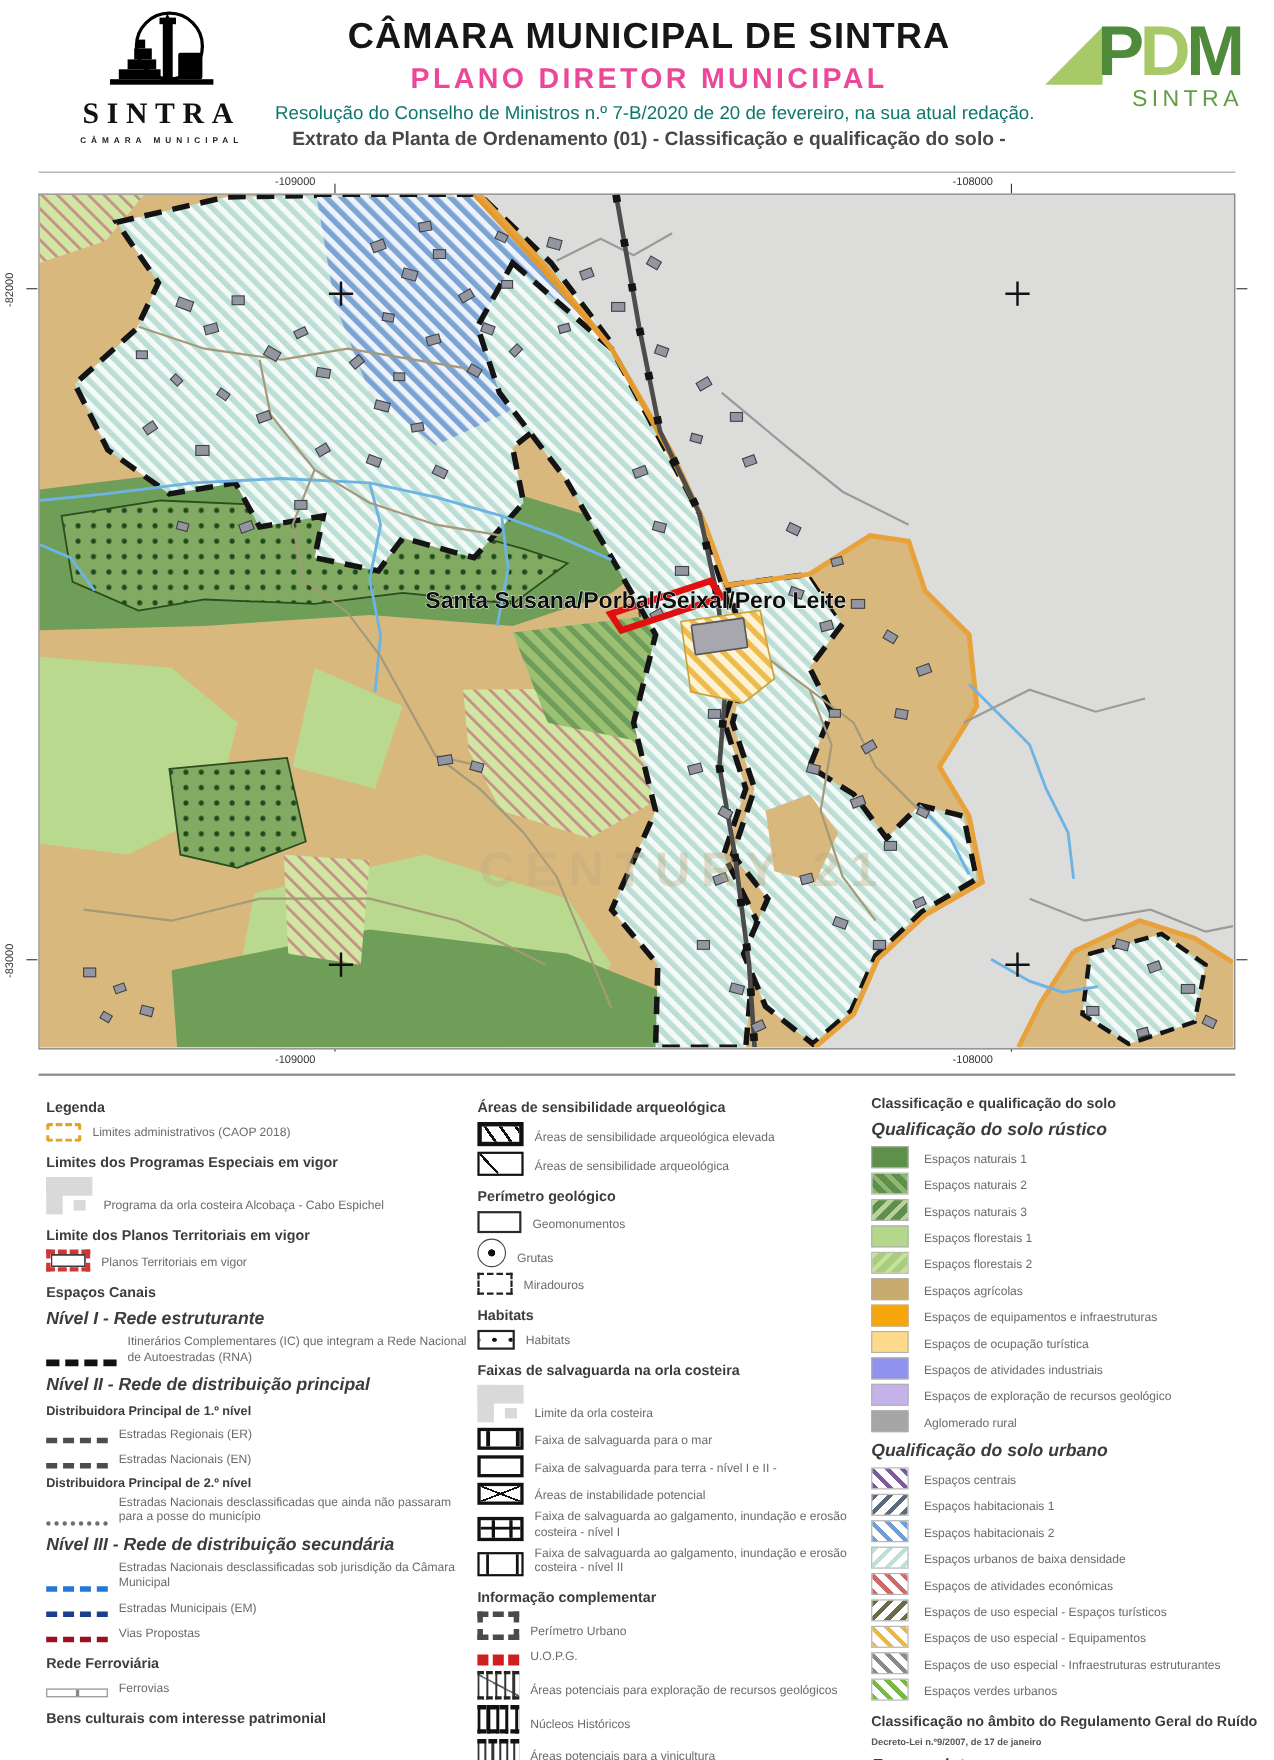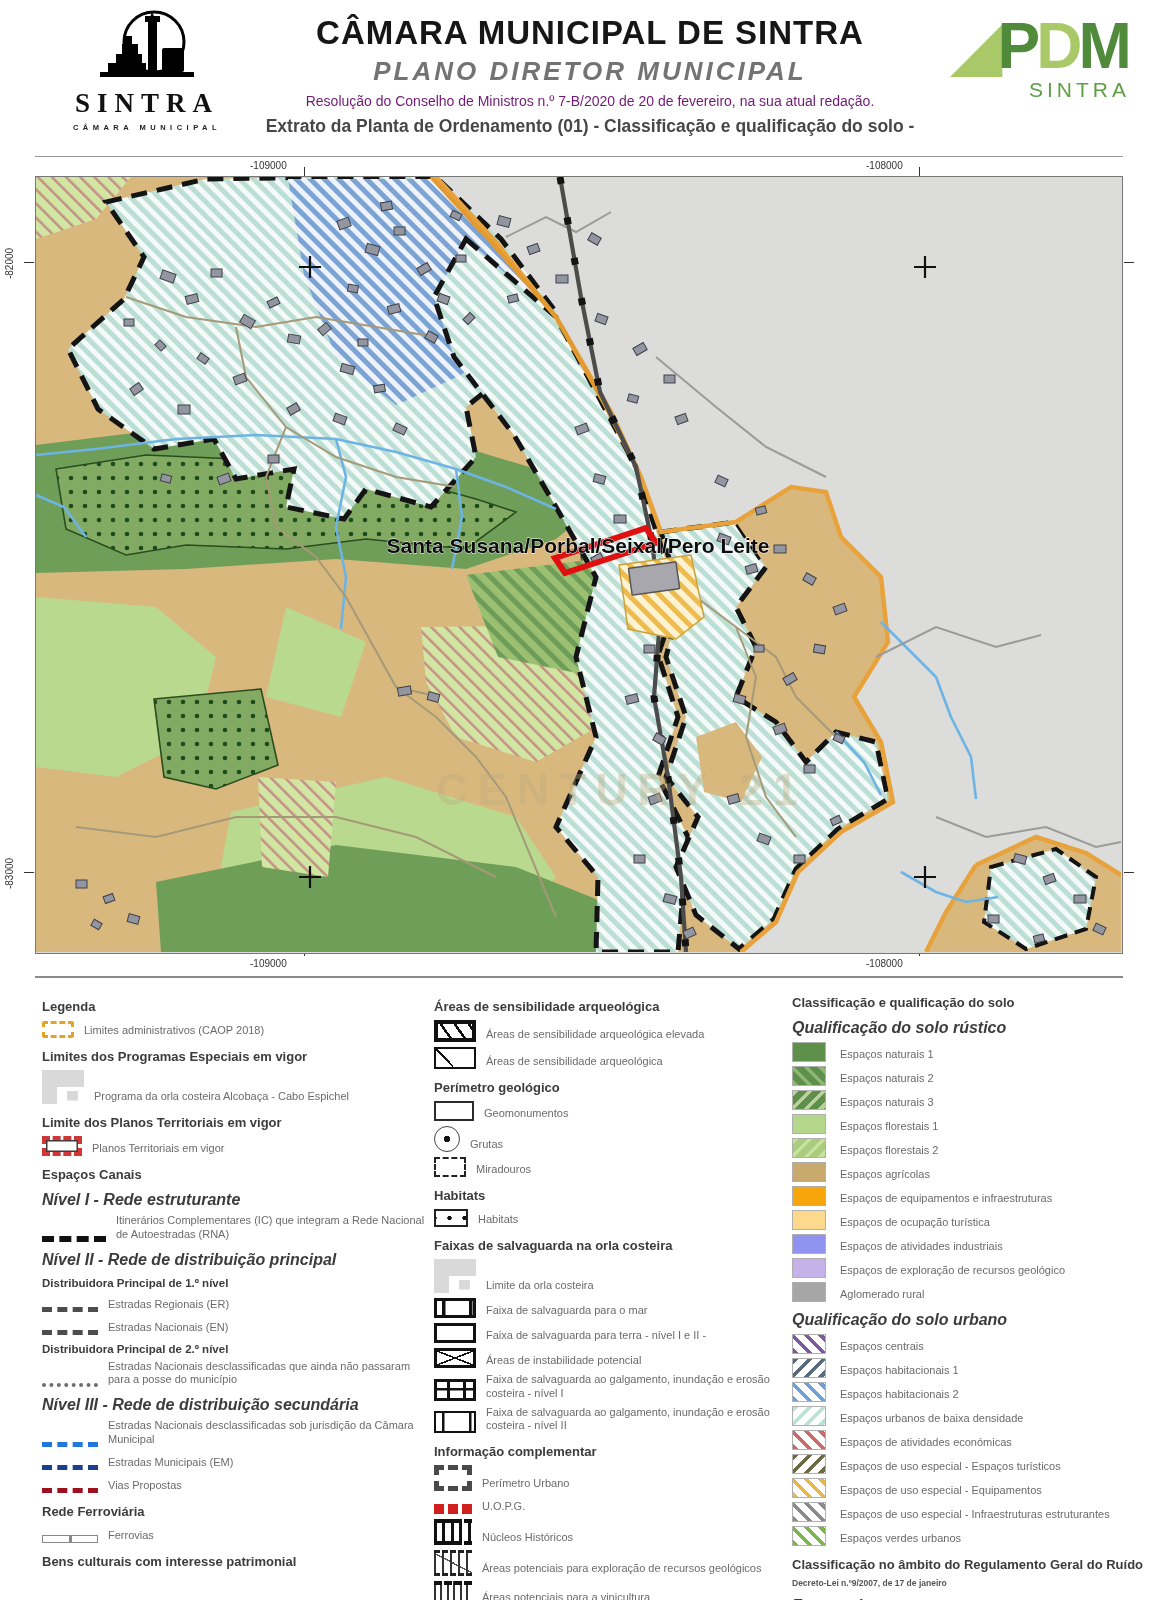--- a/index.html
+++ b/index.html
@@ -6,22 +6,22 @@
   #page{position:relative;width:1158px;height:1600px;background:#ffffff;overflow:hidden;}
 
   
   #hdr{position:absolute;left:0;top:0;width:1158px;height:156px;}
   #sintra-logo{position:absolute;left:52px;top:8px;width:190px;text-align:center;color:#111;}
   #sintra-logo .emblem{display:block;margin:0 auto;}
   #sintra-logo .nm{font-family:"Liberation Serif",serif;font-size:27px;letter-spacing:7px;font-weight:bold;margin-top:2px;}
   #sintra-logo .sub{font-size:7.5px;letter-spacing:4.5px;font-weight:bold;margin-top:4px;color:#222;}
   #hdr-titles{position:absolute;left:250px;top:14px;width:680px;text-align:center;}
   .t1{font-size:33px;font-weight:bold;color:#161616;letter-spacing:1px;white-space:nowrap;}
-  .t2{font-size:26px;font-weight:bold;color:#737373;letter-spacing:3px;margin-top:4px;white-space:nowrap;font-style:italic;}
-  .t3{font-size:14px;color:#701a75;margin-top:6px;white-space:nowrap;}
+  .t2{font-size:26px;font-weight:bold;color:#ec4899;letter-spacing:3px;margin-top:4px;white-space:nowrap;}
+  .t3{font-size:17px;color:#0f766e;margin-top:6px;white-space:nowrap;}
   .t4{position:absolute;left:180px;top:116px;width:820px;text-align:center;font-size:17.5px;font-weight:bold;color:#474747;white-space:nowrap;}
   #pdm-logo{position:absolute;right:28px;top:18px;width:180px;}
   #pdm-letters{font-size:64px;font-weight:bold;line-height:0.9;letter-spacing:-4px;font-family:"Liberation Sans",sans-serif;text-align:center;}
   #pdm-letters .slash{color:#a9c968;}
   #pdm-letters .dk{color:#4f8b3b;}
   #pdm-letters .lt{color:#a9c968;}
   #pdm-sub{font-size:21px;color:#5f9e43;letter-spacing:4px;text-align:right;margin-top:2px;}
 
   
   #hdr-rule{position:absolute;left:35px;top:156px;width:1088px;height:0;border-top:1.5px solid #9a9a9a;}
@@ -453,26 +453,26 @@
       <div class="lg-h1">Informação complementar</div>
       <div class="lg-row">
         <span class="lgi i-perimetro"></span>
         <span class="lbl">Perímetro Urbano</span>
       </div>
       <div class="lg-row">
         <span class="lgi i-uopg"></span>
         <span class="lbl">U.O.P.G.</span>
       </div>
       <div class="lg-row">
+        <span class="lgi i-rec-geo"></span>
+        <span class="lbl">Áreas potenciais para exploração de recursos geológicos</span>
+      </div>
+      <div class="lg-row">
         <span class="lgi i-nucleos"></span>
         <span class="lbl">Núcleos Históricos</span>
-      </div>
-      <div class="lg-row">
-        <span class="lgi i-rec-geo"></span>
-        <span class="lbl">Áreas potenciais para exploração de recursos geológicos</span>
       </div>
       <div class="lg-row">
         <span class="lgi i-vinicultura"></span>
         <span class="lbl">Áreas potenciais para a vinicultura</span>
       </div>
     </div>
   <div id="lcol3" class="lcol">
       <div class="lg-h1">Classificação e qualificação do solo</div>
       <div class="lg-h2">Qualificação do solo rústico</div>
       <div class="lg-row">

